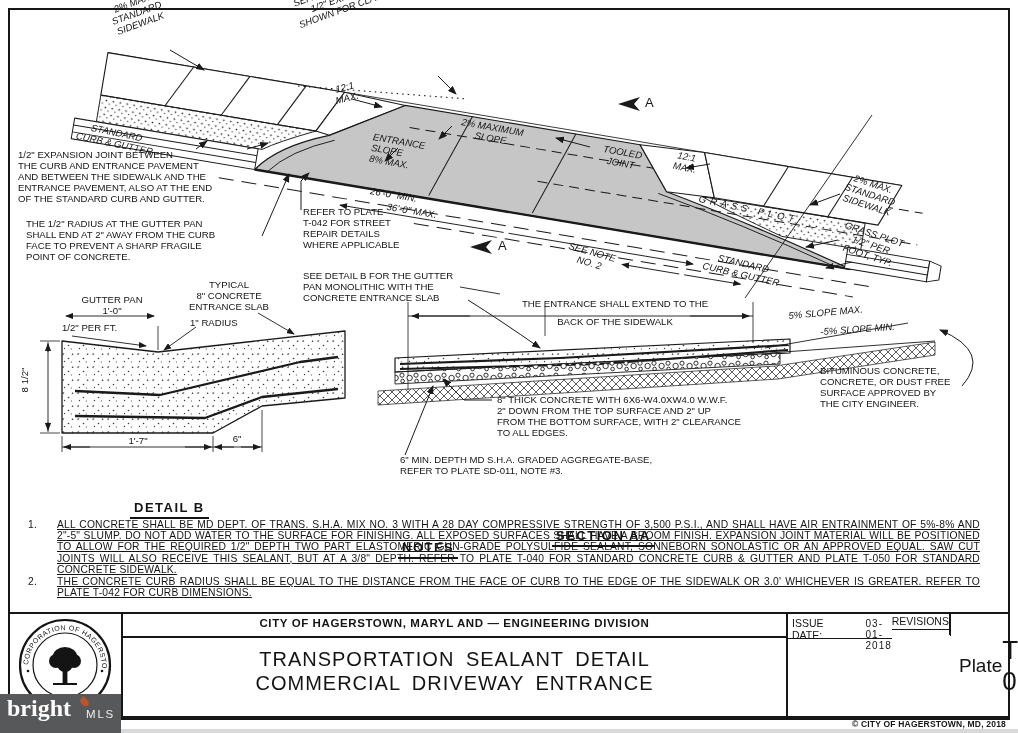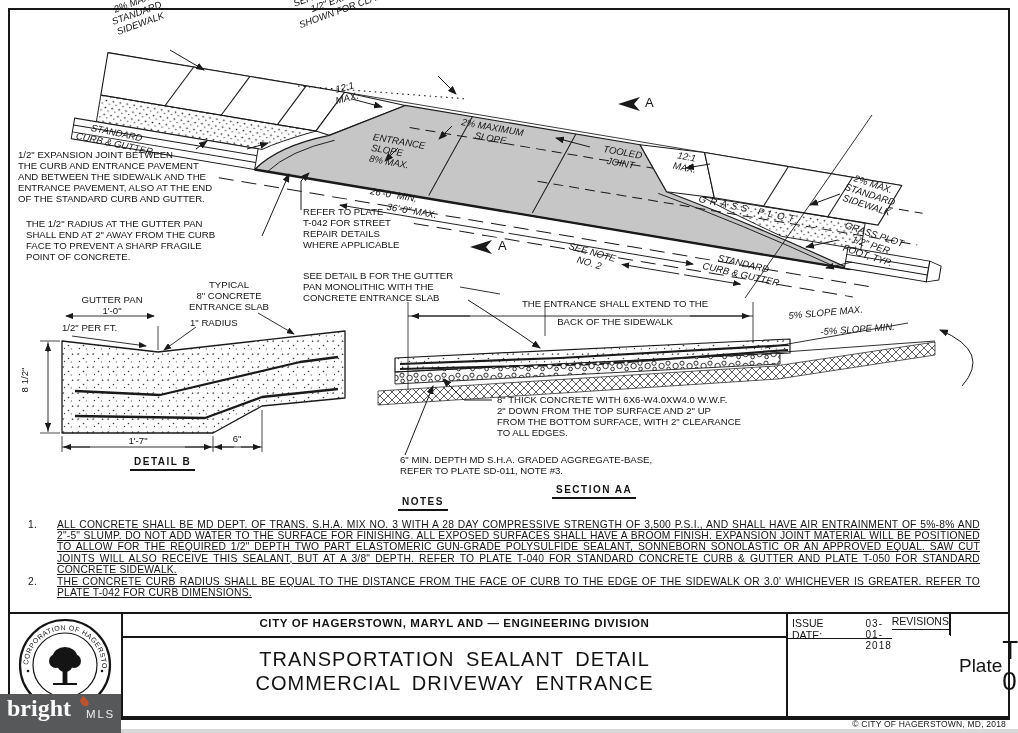--- a/index.html
+++ b/index.html
@@ -4,22 +4,22 @@
 <style>
   html,body{margin:0;padding:0;background:#fff;}
   .page{position:relative;width:1018px;height:733px;background:#fff;overflow:hidden;
         font-family:"Liberation Sans",sans-serif;color:#141414;}
   .frame{position:absolute;left:8px;top:8px;width:998px;height:706px;border:2px solid #161616;}
   svg.geom{position:absolute;left:0;top:0;width:1018px;height:733px;}
   .lbl{position:absolute;font:9.6px/1.14 "Liberation Sans",sans-serif;color:#141414;
        white-space:pre-line;transform-origin:left top;}
   .c{text-align:center}.i{font-style:italic}
   .amark{position:absolute;font:13px "Liberation Sans",sans-serif;color:#141414;}
-  .dtitle{position:absolute;font-weight:bold;font-size:10px;letter-spacing:1.5px;
-          border-bottom:2.5px solid #141414;padding:0 4px 2px 4px;white-space:nowrap;}
+  .dtitle{position:absolute;font-weight:bold;font-size:13px;letter-spacing:1.5px;
+          border-bottom:2.5px solid #141414;padding:0 4px 2px 4px;white-space:nowrap;margin-top:44px;}
   .notes{position:absolute;left:28px;top:519px;width:952px;font-size:10.3px;line-height:11.2px;letter-spacing:.2px;}
   .note-row{display:flex;margin-bottom:1px;}
   .note-num{width:29px;flex:none;}
   .note-text{flex:1;text-align:justify;text-decoration:underline;}
   
   .tb{position:absolute;left:8px;top:612px;width:998px;height:104px;border:2px solid #161616;display:flex;}
   .tb-left{width:111px;border-right:2px solid #161616;position:relative;flex:none;}
   .tb-mid{flex:1;display:flex;flex-direction:column;}
   .tb-agency{height:19px;border-bottom:2px solid #161616;text-align:center;
              font-size:11.5px;font-weight:bold;letter-spacing:.6px;padding-top:3px;}
@@ -33,21 +33,21 @@
   .tb-dashrow{height:20px;border-bottom:1.5px solid #161616;display:flex;}
   .tb-dashrow.last{border-bottom:2.5px solid #161616;}
   .dashcell{flex:1;position:relative;}
   .dashcell.first{border-right:1.5px solid #161616;}
   .dashline{height:2px;width:72%;margin:10px auto 0 auto;
             background:repeating-linear-gradient(90deg,#161616 0 9px,transparent 9px 14px);}
   .tb-plate{flex:1;display:flex;align-items:center;}
   .tb-plate .pl{font-size:19px;margin-left:8px;}
   .tb-plate .pn{font-size:26px;margin-left:auto;margin-right:10px;letter-spacing:1px;}
   .copyright{position:absolute;left:620px;top:719px;width:386px;text-align:right;
-             font-size:8.5px;font-weight:normal;letter-spacing:.2px;}
+             font-size:8.5px;font-weight:bold;letter-spacing:.2px;}
   .scanedge{position:absolute;left:0;top:729px;width:1018px;height:4px;background:#d9d9d9;}
   
   .wm{position:absolute;left:0;top:694px;width:121px;height:39px;background:#57585a;z-index:50;}
   .wm .brand{position:absolute;left:7px;top:1px;font-family:"Liberation Serif",serif;
              font-weight:bold;font-size:24px;color:#fdfdfd;}
   .wm .flame{position:absolute;left:81px;top:3px;width:7px;height:10px;background:#b8542e;
              border-radius:50% 50% 50% 0;transform:rotate(135deg);}
   .wm .suffix{position:absolute;left:86px;top:14px;font-size:11.5px;letter-spacing:1.8px;color:#ededed;}
 </style>
 </head>
@@ -296,20 +296,24 @@
   <div class="lbl" style="left:190px;top:318px;width:66px;">1" RADIUS</div>
   <div class="lbl c" style="left:20px;top:412px;width:64px;transform:rotate(-90deg)">8 1/2"</div>
   <div class="lbl c" style="left:108px;top:436px;width:60px;">1'-7"</div>
   <div class="lbl c" style="left:222px;top:434px;width:30px;">6"</div>
   <div class="dtitle" style="left:130px;top:456px;">DETAIL B</div>
 
   <div class="lbl c" style="left:455px;top:299px;width:320px;">THE ENTRANCE SHALL EXTEND TO THE</div>
   <div class="lbl c" style="left:455px;top:317px;width:320px;">BACK OF THE SIDEWALK</div>
   <div class="lbl i" style="left:788px;top:311px;width:110px;transform:rotate(-5deg)">5% SLOPE MAX.</div>
   <div class="lbl i" style="left:820px;top:327px;width:115px;transform:rotate(-4deg)">-5% SLOPE MIN.</div>
+  <div class="lbl" style="left:820px;top:366px;width:170px;">BITUMINOUS CONCRETE,
+CONCRETE, OR DUST FREE
+SURFACE APPROVED BY
+THE CITY ENGINEER.</div>
   <div class="lbl" style="left:497px;top:395px;width:340px;">8" THICK CONCRETE WITH 6X6-W4.0XW4.0 W.W.F.
 2" DOWN FROM THE TOP SURFACE AND 2" UP
 FROM THE BOTTOM SURFACE, WITH 2" CLEARANCE
 TO ALL EDGES.</div>
   <div class="lbl" style="left:400px;top:455px;width:340px;">6" MIN. DEPTH MD S.H.A. GRADED AGGREGATE-BASE,
 REFER TO PLATE SD-011, NOTE #3.</div>
   <div class="dtitle" style="left:552px;top:484px;">SECTION AA</div>
 
   <div class="dtitle" style="left:398px;top:496px;">NOTES</div>
   <div class="notes">

